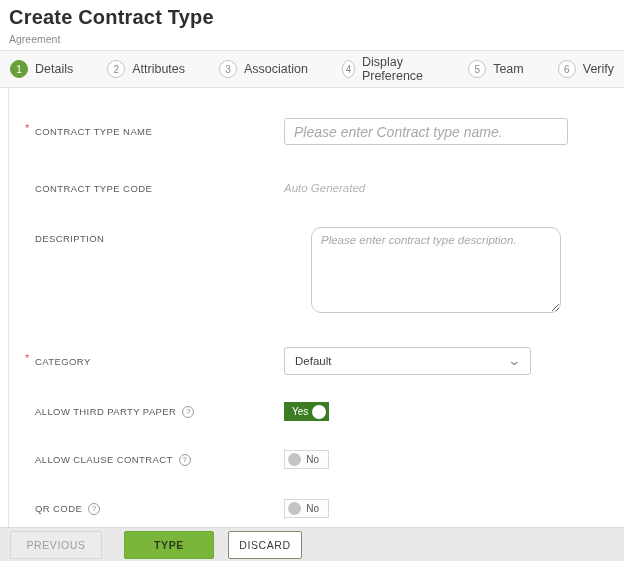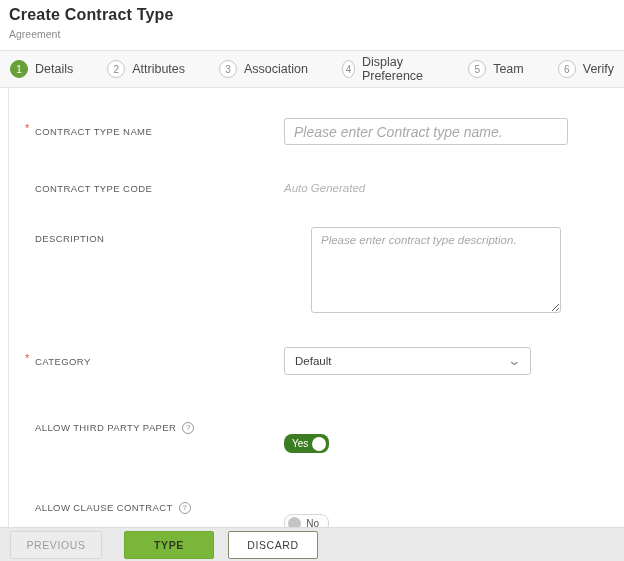--- a/index.html
+++ b/index.html
@@ -4,21 +4,21 @@
 <style>
   * { margin:0; padding:0; box-sizing:border-box; }
   html,body { width:624px; height:561px; }
   body {
     font-family:"Liberation Sans", sans-serif;
     background:#ffffff; color:#333; overflow:hidden;
     display:flex; flex-direction:column;
   }
   
   .header { padding:6px 0 6px 9px; height:50px; }
-  .page-title { font-size:16px; font-weight:600; color:#2e2e2e; letter-spacing:.2px; }
+  .page-title { font-size:20px; font-weight:600; color:#2e2e2e; letter-spacing:.2px; }
   .page-subtitle { font-size:10.5px; color:#8b8b8b; margin-top:4px; }
   
   .stepper {
     height:38px; background:#f8f8f8;
     border-top:1px solid #e4e4e4; border-bottom:1px solid #e4e4e4;
     display:flex; align-items:center; padding:0 10px; gap:0;
   }
   .step { display:flex; align-items:center; gap:7px; cursor:default; }
   .step + .step { margin-left:34px; }
   .step-circle {
@@ -51,34 +51,34 @@
     display:inline-block; flex:0 0 auto;
   }
   .text-input {
     width:284px; height:27px; border:1px solid #c9c9c9; border-radius:3px;
     padding:0 9px; font-family:"Liberation Sans", sans-serif;
     font-size:14px; color:#444; background:#fff;
   }
   .text-input::placeholder, .textarea-input::placeholder { color:#a9a9a9; font-style:italic; }
   .static-value { font-size:11.5px; color:#b3b3b3; font-style:italic; }
   .textarea-input {
-    width:250px; height:86px; border:1px solid #c9c9c9; border-radius:3px;
+    width:250px; height:86px; border:1px solid #c9c9c9; border-radius:10px;
     padding:6px 9px; font-family:"Liberation Sans", sans-serif;
     font-size:11.5px; color:#444; resize:both;
   }
   .select-box {
     width:247px; height:28px; border:1px solid #c9c9c9; border-radius:3px;
     background:#fff; display:flex; align-items:center; justify-content:space-between;
     padding:0 10px; font-size:11.5px; color:#3d3d3d; cursor:pointer;
   }
   .chevron-down { color:#8a8a8a; font-size:13px; line-height:10px; transform:scaleX(1.3); }
   
   .toggle {
-    width:45px; height:19px; border-radius:8px; display:flex; align-items:center;
-    cursor:pointer; font-size:10px;margin-top:32px;
+    width:45px; height:19px; border-radius:0; display:flex; align-items:center;
+    cursor:pointer; font-size:10px;
   }
   .toggle.on { background:#3c7d23; justify-content:space-between; padding:0 3px 0 8px; }
   .toggle.on .t-label { color:#fff; }
   .toggle.on .knob { width:14px; height:14px; border-radius:50%; background:#fff; }
   .toggle.off {
     background:#fdfdfd; border:1px solid #d8d8d8;
     justify-content:space-between; padding:0 9px 0 3px;
   }
   .toggle.off .t-label { color:#555; }
   .toggle.off .knob { width:13px; height:13px; border-radius:50%; background:#c4c4c4; }
@@ -100,21 +100,21 @@
     font-size:10.5px; letter-spacing:.6px; border-radius:2px; cursor:pointer;
   }
   .btn-previous {
     width:92px; background:#ececec; border:1px solid #d7d7d7; color:#9d9d9d;
   }
   .btn-next {
     width:90px; margin-left:18px; background:#7ab63a; border:1px solid #6faa31;
     color:#2f3b1e; font-weight:600;
   }
   .btn-discard {
-    width:90px; margin-left:10px; background:#ffffff; border:1px solid #7f8f6d; color:#3a3a3a;
+    width:74px; margin-left:10px; background:#ffffff; border:1px solid #7f8f6d; color:#3a3a3a;
   }
 </style>
 </head>
 <body>
 
 <div class="header">
   <div class="page-title">Create Contract Type</div>
   <div class="page-subtitle">Agreement</div>
 </div>
 

